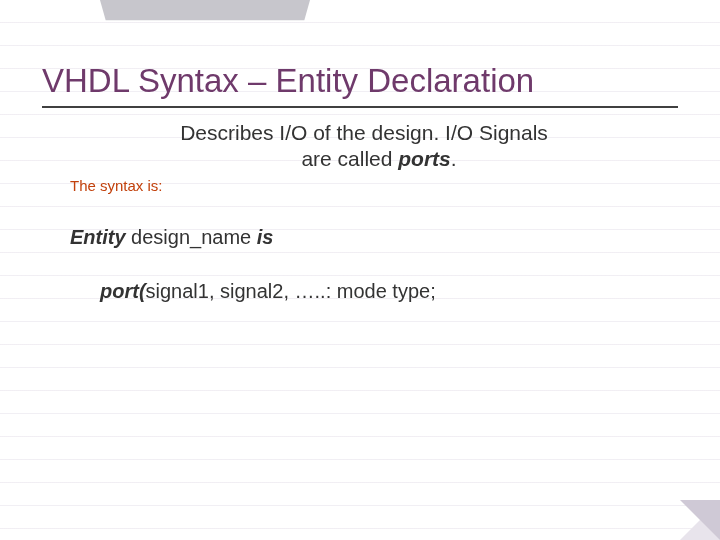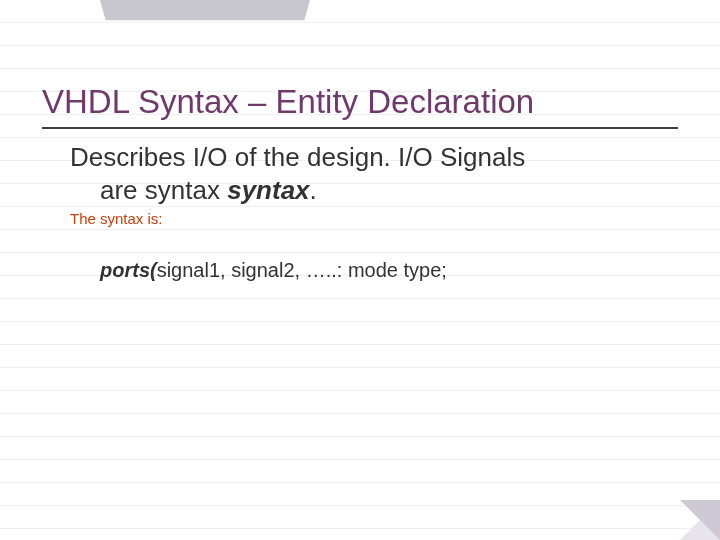--- a/index.html
+++ b/index.html
@@ -36,40 +36,40 @@
     border-bottom-left-radius: 0;
     border-bottom-right-radius: 0;
     z-index: 1;
     transform: perspective(80px) rotateX(-12deg);
     transform-origin: top center;
   }
   .slide {
     position: relative;
     z-index: 2;
     padding: 62px 42px 0 42px;
-    margin-top: 21px;
   }
   .title {
     font-family: Verdana, Geneva, sans-serif;
     font-size: 33px;
     color: #6f3a6b;
     border-bottom: 2px solid #404040;
     padding-bottom: 6px;
     margin-bottom: 12px;
     letter-spacing: 0px;
   }
   .content {
     padding-left: 28px;
     padding-right: 20px;
   }
   .desc {
-    font-size: 26px;
+    font-size: 21px;
     color: #333;
     line-height: 1.25;
     margin-bottom: 4px;
+    text-align: center;
   }
   .desc .indent {
     padding-left: 30px;
     display: block;
   }
   .boldi { font-weight: bold; font-style: italic; }
   .synlabel {
     font-size: 15px;
     color: #c2410c;
     margin-top: 4px;
@@ -112,30 +112,33 @@
 
 <div class="slide">
 
   <div class="title">VHDL Syntax – Entity Declaration</div>
 
   <div class="content">
 
     <div class="desc">
       <span>Describes I/O of the design.  I/O Signals</span>
       <span class="indent">
-        <span>are syntax </span><span class="boldi">syntax</span><span>.</span>
+        <span>are called </span><span class="boldi">ports</span><span>.</span>
       </span>
     </div>
 
     <div class="synlabel">The syntax is:</div>
 
+    <div class="entity-line">
+      <span class="kw">Entity</span><span> design_name </span><span class="kw">is</span>
+    </div>
 
     <div class="port-block">
       <div class="port-line">
-        <span class="kw">ports(</span><span>signal1, signal2, …..: mode type;</span>
+        <span class="kw">port(</span><span>signal1, signal2, …..: mode type;</span>
       </div>
     </div>
 
 
   </div>
 </div>
 
 <div class="corner"></div>
 
 </body></html>

